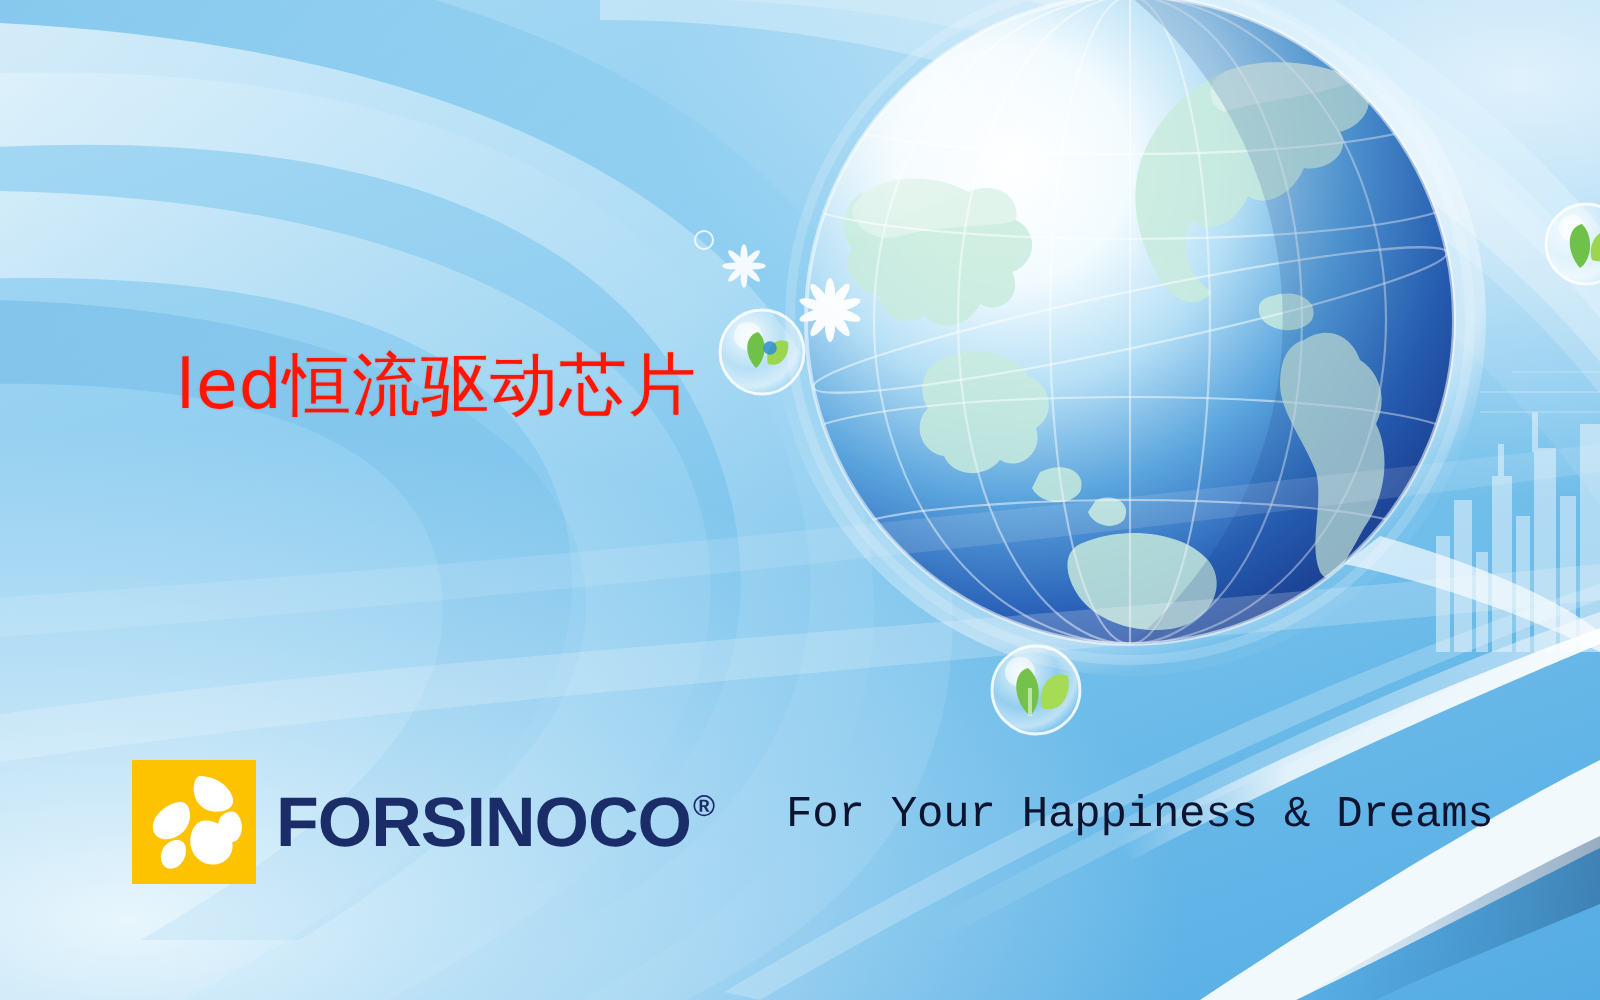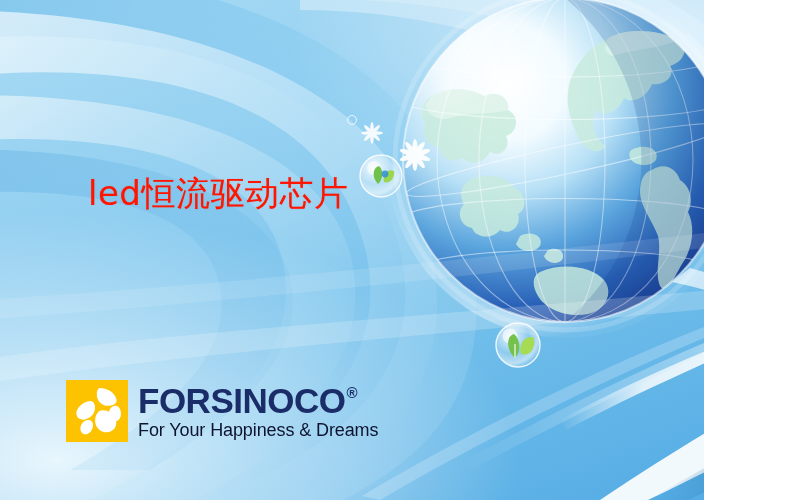--- a/index.html
+++ b/index.html
@@ -7,21 +7,21 @@
     margin: 0;
     padding: 0;
     background: #ffffff;
   }
   body {
     font-family: "Liberation Sans", sans-serif;
   }
 
   #stage {
     position: relative;
-    width: 704px;
+    width: 800px;
     height: 500px;
     overflow: hidden;
     background: #9ed3f0;
   }
 
   
   .bg-base {
     position: absolute;
     inset: 0;
     background:
@@ -67,45 +67,46 @@
   .logo-mark {
     width: 62px;
     height: 62px;
     background: #fdc300;
     position: relative;
     flex: 0 0 auto;
   }
   .logo-mark svg { display: block; }
   .logo-text {
     display: flex;
-    flex-direction: column;
+    flex-direction: row;
     justify-content: flex-end;
     line-height: 1;
   }
   .logo-word {
     font-family: "Liberation Sans", sans-serif;
     font-weight: bold;
     font-size: 35px;
     color: #1b2d69;
     letter-spacing: -0.5px;
     display: flex;
     align-items: flex-start;
   }
   .logo-reg {
     font-size: 15px;
     line-height: 1;
     margin-top: 2px;
     margin-left: 1px;
   }
   .logo-tag {
-    font-family: Liberation Sans, sans-serif;
-    font-size: 18px;
+    font-family: Liberation Mono, monospace;
+    font-size: 22px;
     color: #0d1430;
     margin-top: 3px;
     letter-spacing: -0.1px;
+    margin-left: 36px;
   }
 </style>
 </head>
 <body>
 
 <div id="stage">
 
   <div class="bg-base"></div>
 
   <svg class="bg-svg" viewBox="0 0 800 500" preserveAspectRatio="none">

